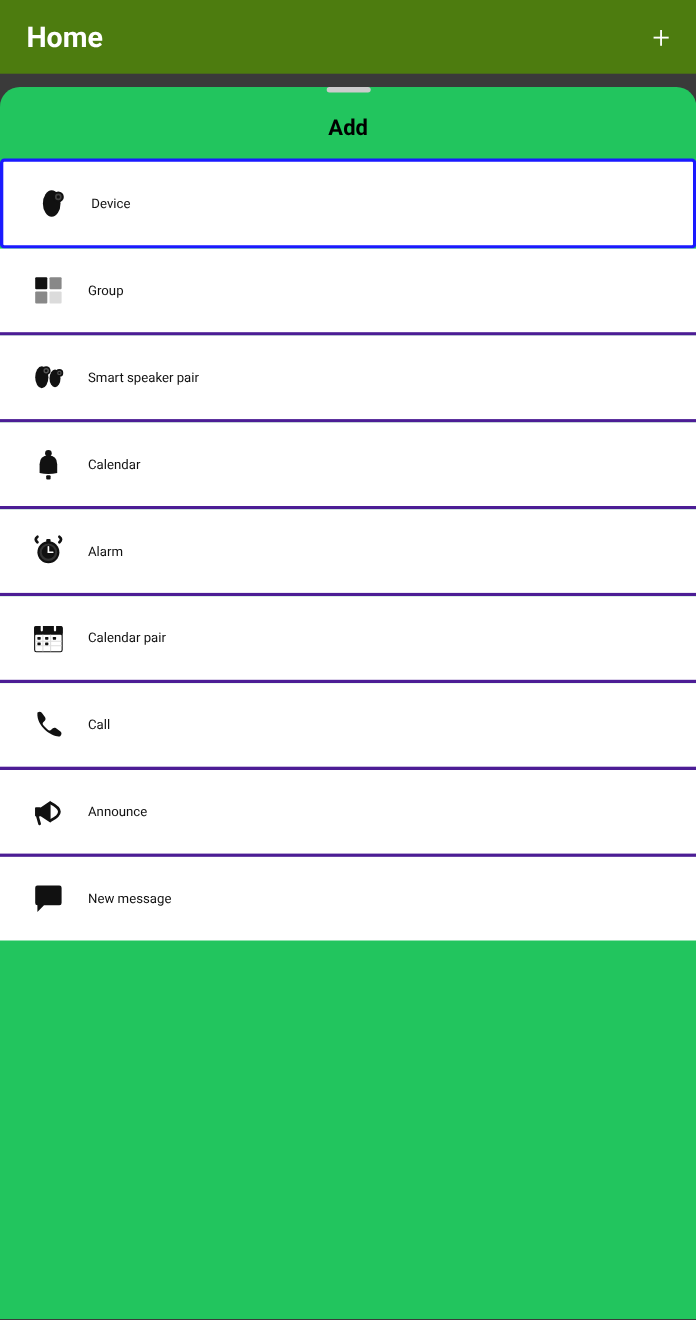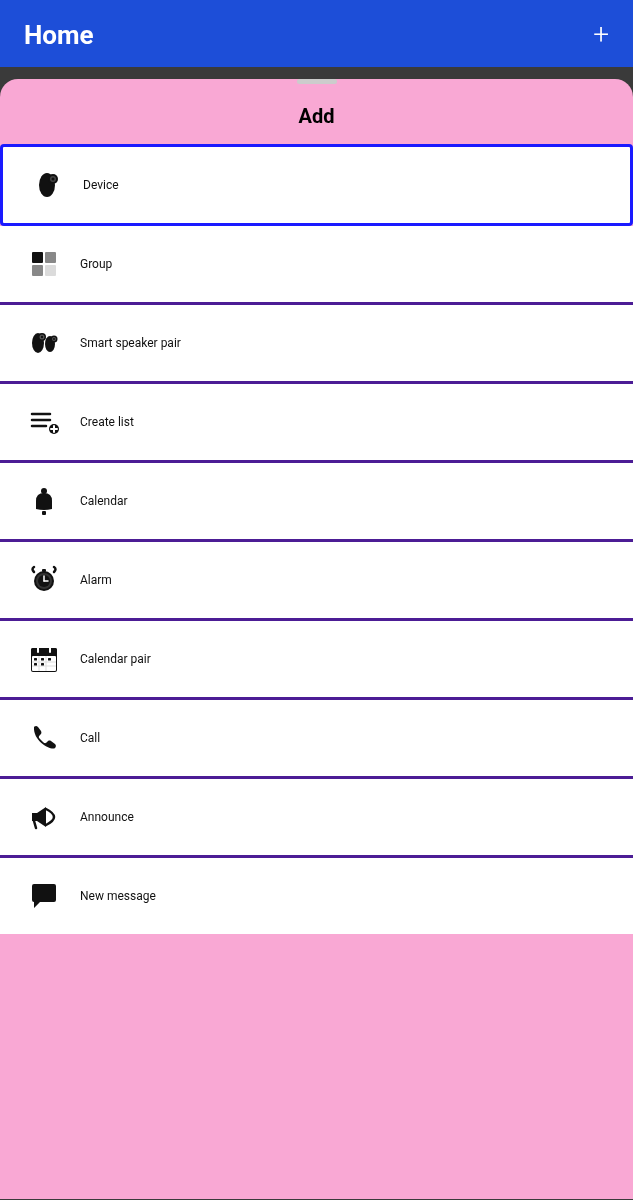--- a/index.html
+++ b/index.html
@@ -10,38 +10,38 @@
       background-color: #3a3a3a;
       font-family: -apple-system, BlinkMacSystemFont, 'Segoe UI', Roboto, sans-serif;
       position: relative;
     }
 
     .header {
       display: flex;
       justify-content: space-between;
       align-items: center;
       padding: 18px 24px 16px 24px;
-      background-color: #1d4ed8;
+      background-color: #4d7c0f;
     }
 
     .header-title {
       font-size: 26px;
       font-weight: 700;
       color: #ffffff;
     }
 
     .header-plus {
       font-size: 28px;
       font-weight: 300;
       color: #ffffff;
       cursor: pointer;
     }
 
     .sheet-container {
-      background: #f9a8d4;
+      background: #22c55e;
       border-radius: 18px 18px 0 0;
       min-height: 1120px;
       margin-top: 0;
       padding-bottom: 40px;
       position: relative;
     }
 
     .sheet-handle {
       width: 40px;
       height: 5px;
@@ -150,33 +150,20 @@
           <circle cx="14" cy="10" r="1.2" fill="#111"></circle>
           <ellipse cx="22" cy="17" rx="5" ry="8" fill="#111"></ellipse>
           <circle cx="26" cy="12" r="3.5" fill="#111"></circle>
           <circle cx="26" cy="12" r="2" fill="#555"></circle>
           <circle cx="26" cy="12" r="1" fill="#111"></circle>
         </svg>
       </div>
       <span class="menu-item-label">Smart speaker pair</span>
     </li>
 
-    <li class="menu-item">
-      <div class="menu-item-icon">
-        <svg class="icon-svg" viewBox="0 0 32 32" fill="none" xmlns="http://www.w3.org/2000/svg">
-          <line x1="4" y1="8" x2="22" y2="8" stroke="#111" stroke-width="2.5" stroke-linecap="round"></line>
-          <line x1="4" y1="14" x2="22" y2="14" stroke="#111" stroke-width="2.5" stroke-linecap="round"></line>
-          <line x1="4" y1="20" x2="18" y2="20" stroke="#111" stroke-width="2.5" stroke-linecap="round"></line>
-          <circle cx="26" cy="23" r="5" fill="#111"></circle>
-          <line x1="26" y1="20" x2="26" y2="26" stroke="white" stroke-width="2" stroke-linecap="round"></line>
-          <line x1="23" y1="23" x2="29" y2="23" stroke="white" stroke-width="2" stroke-linecap="round"></line>
-        </svg>
-      </div>
-      <span class="menu-item-label">Create list</span>
-    </li>
 
     <li class="menu-item">
       <div class="menu-item-icon">
         <svg class="icon-svg" viewBox="0 0 32 32" fill="none" xmlns="http://www.w3.org/2000/svg">
 
           <circle cx="16" cy="6" r="3" fill="#111"></circle>
           <line x1="16" y1="9" x2="16" y2="16" stroke="#111" stroke-width="2.5"></line>
           <path d="M8 16 Q8 8 16 8 Q24 8 24 16 L24 24 Q16 26 8 24 Z" fill="#111"></path>
           <rect x="14" y="26" width="4" height="4" rx="1" fill="#111"></rect>
         </svg>

